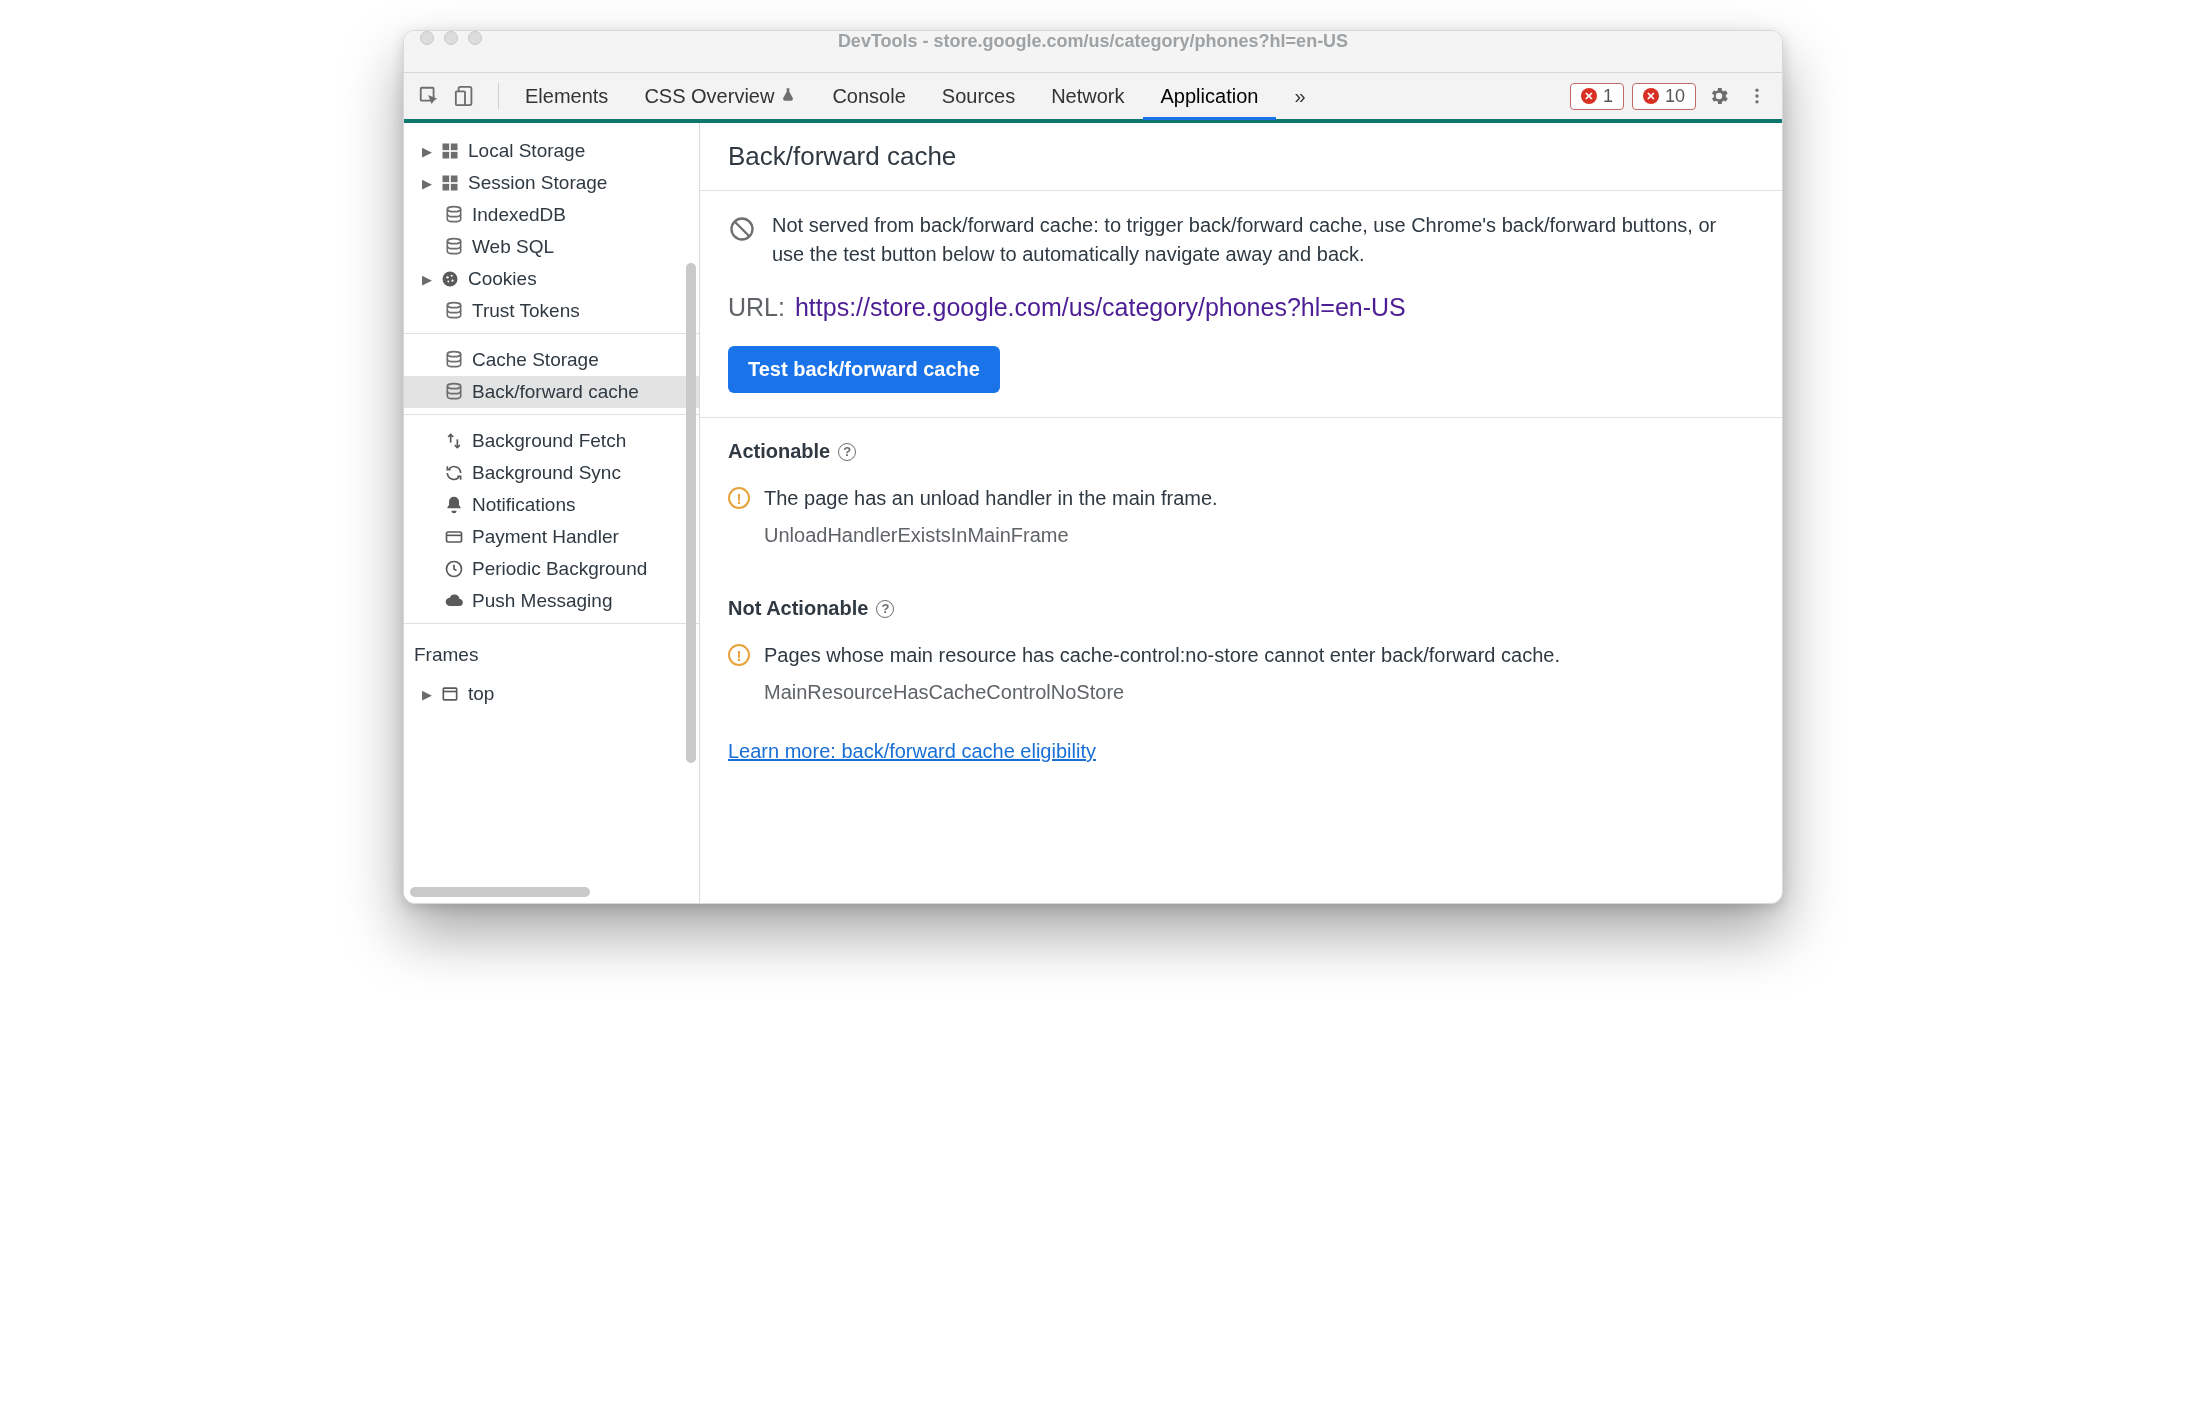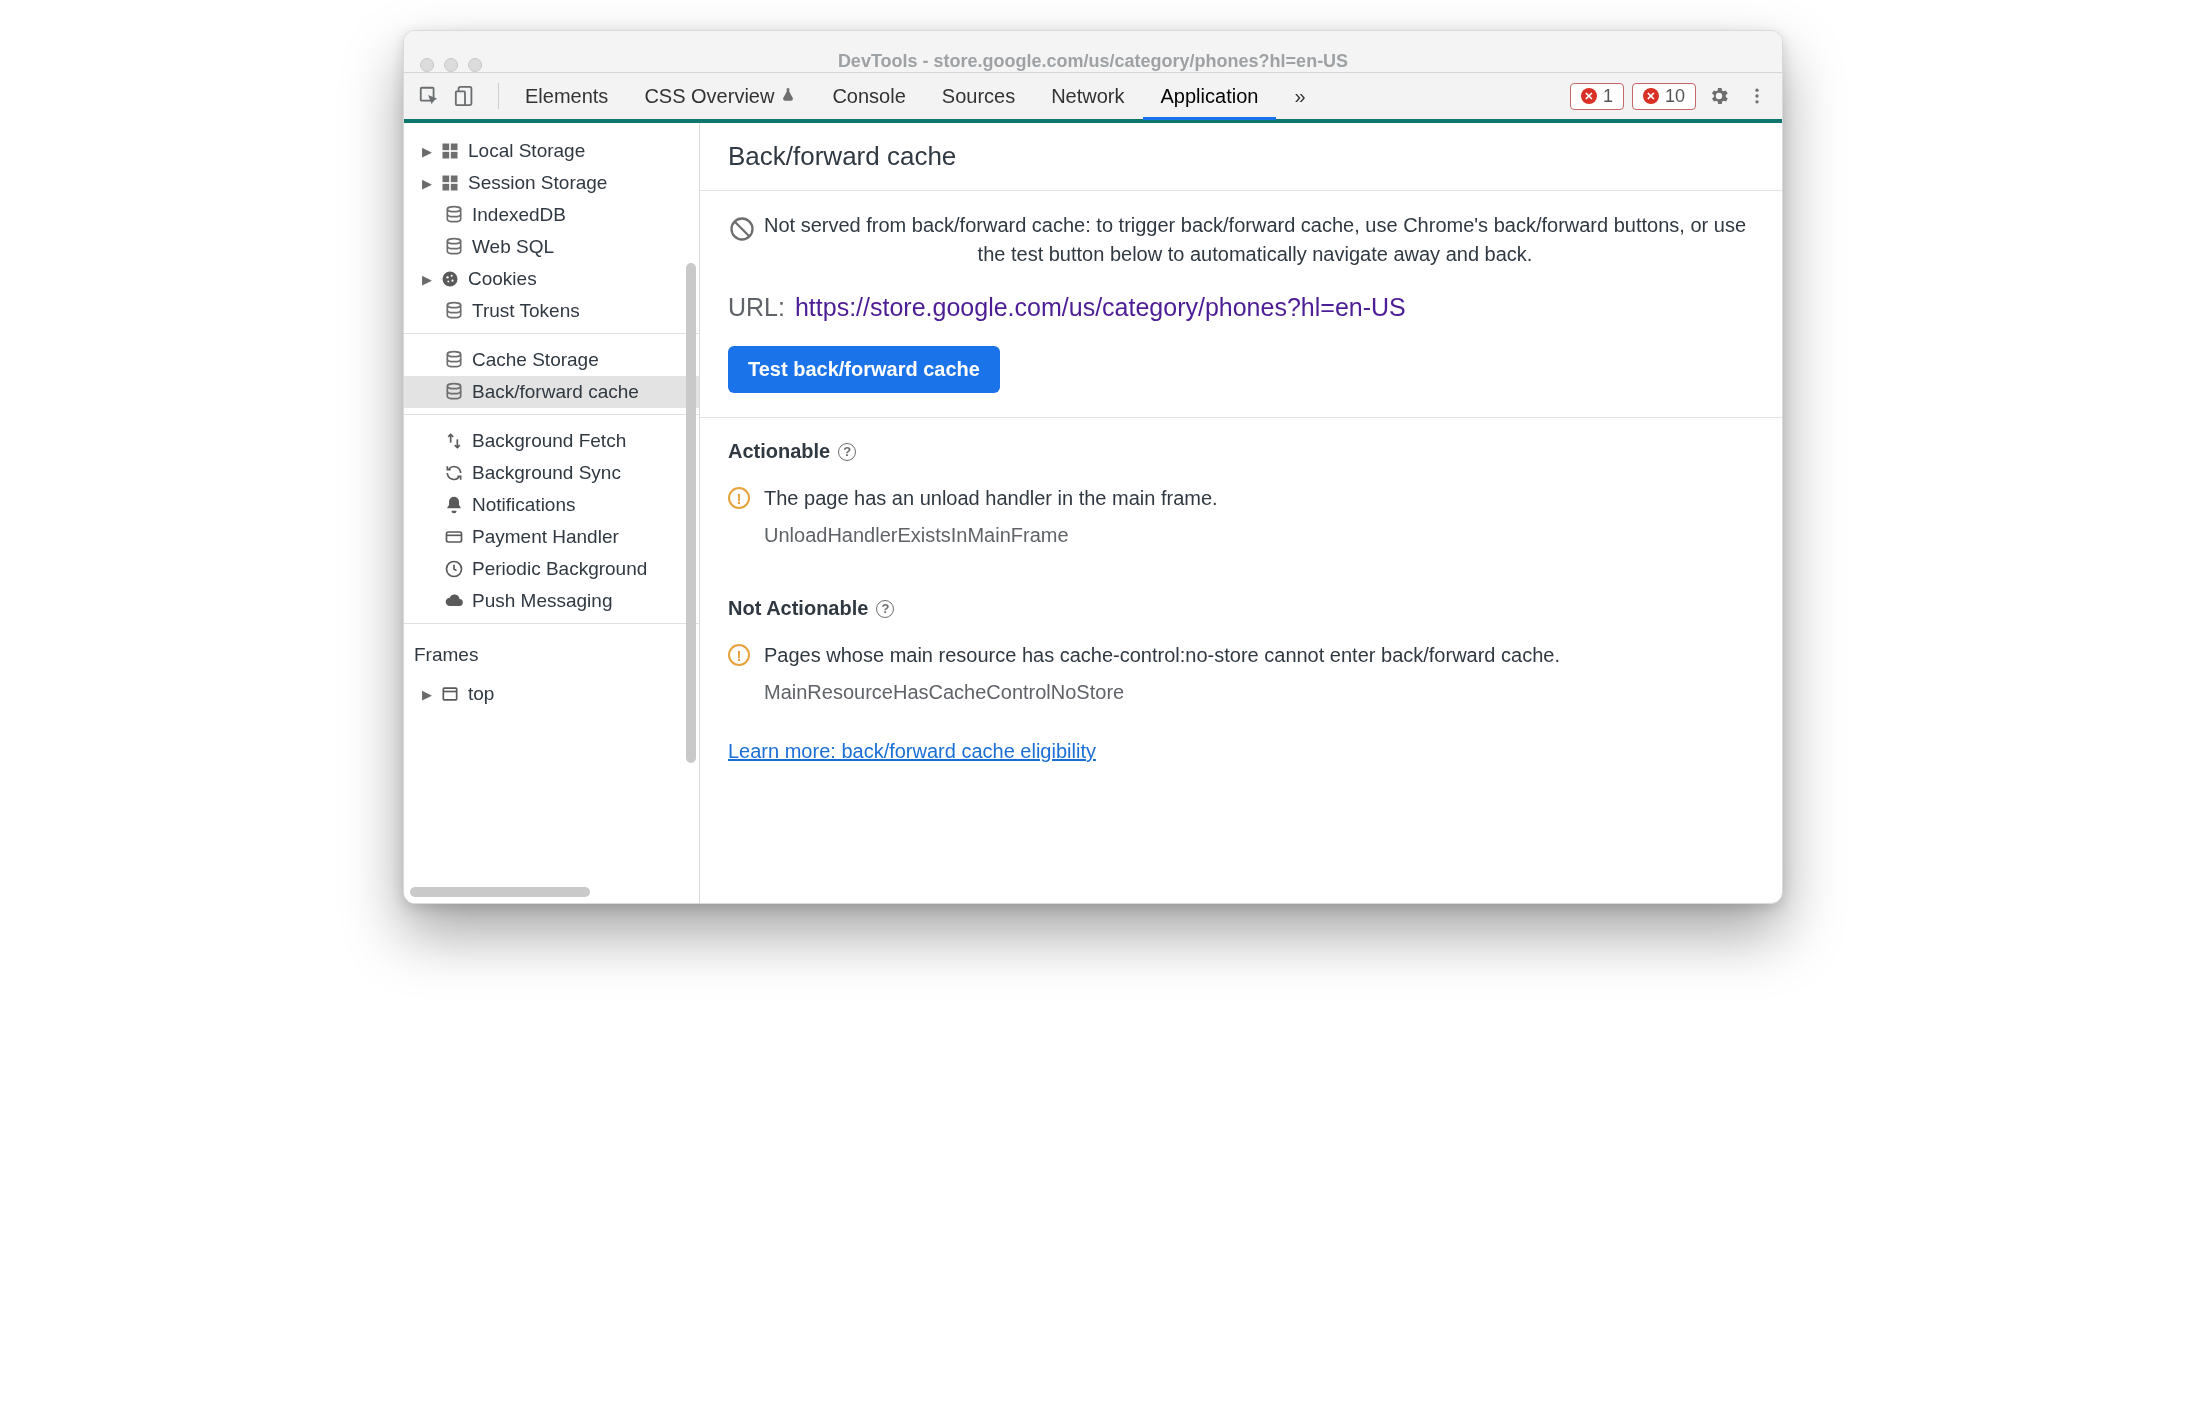--- a/index.html
+++ b/index.html
@@ -20,21 +20,21 @@
     overflow: hidden;
     background: #fff;
     box-shadow: 0 30px 60px rgba(0,0,0,.35), 0 4px 14px rgba(0,0,0,.15);
     border: 1px solid #d9d9d9;
   }
   .titlebar {
     height: 42px;
     background: #f4f4f4;
     border-bottom: 1px solid #d6d6d6;
     display: flex;
-    align-items: flex-end;
+    align-items: flex-start;
     position: relative;
   }
   .traffic {
     position: absolute;
     left: 16px;
     display: flex;
     gap: 10px;
   }
   .traffic span {
     width: 14px; height: 14px; border-radius: 50%;
@@ -107,21 +107,21 @@
   .main { flex:1; overflow:auto; }
   .main-header {
     padding: 18px 28px;
     font-size:26px; color:#303942;
     border-bottom:1px solid #e3e3e3;
   }
   .info-block {
     padding: 20px 28px 24px;
     border-bottom:1px solid #e3e3e3;
   }
-  .info-row { display:flex; gap:0;text-align:center; }
+  .info-row { display:flex; gap:16px; }
   .ban { color:#6e6e6e; margin-top:4px;}
   .info-text { color:#303942; font-size:20px; line-height:1.45; }
   .urlrow { display:flex; gap:10px; margin-top:24px; font-size:25px;}
   .url-label { color:#5f6368;}
   .url-val { color:#4c1d95;}
   .test-btn {
     margin-top:24px;
     background:#1a73e8; color:#fff; border:none;
     border-radius:6px; padding:12px 20px; font-size:20px; font-weight:600;
     cursor:pointer;

